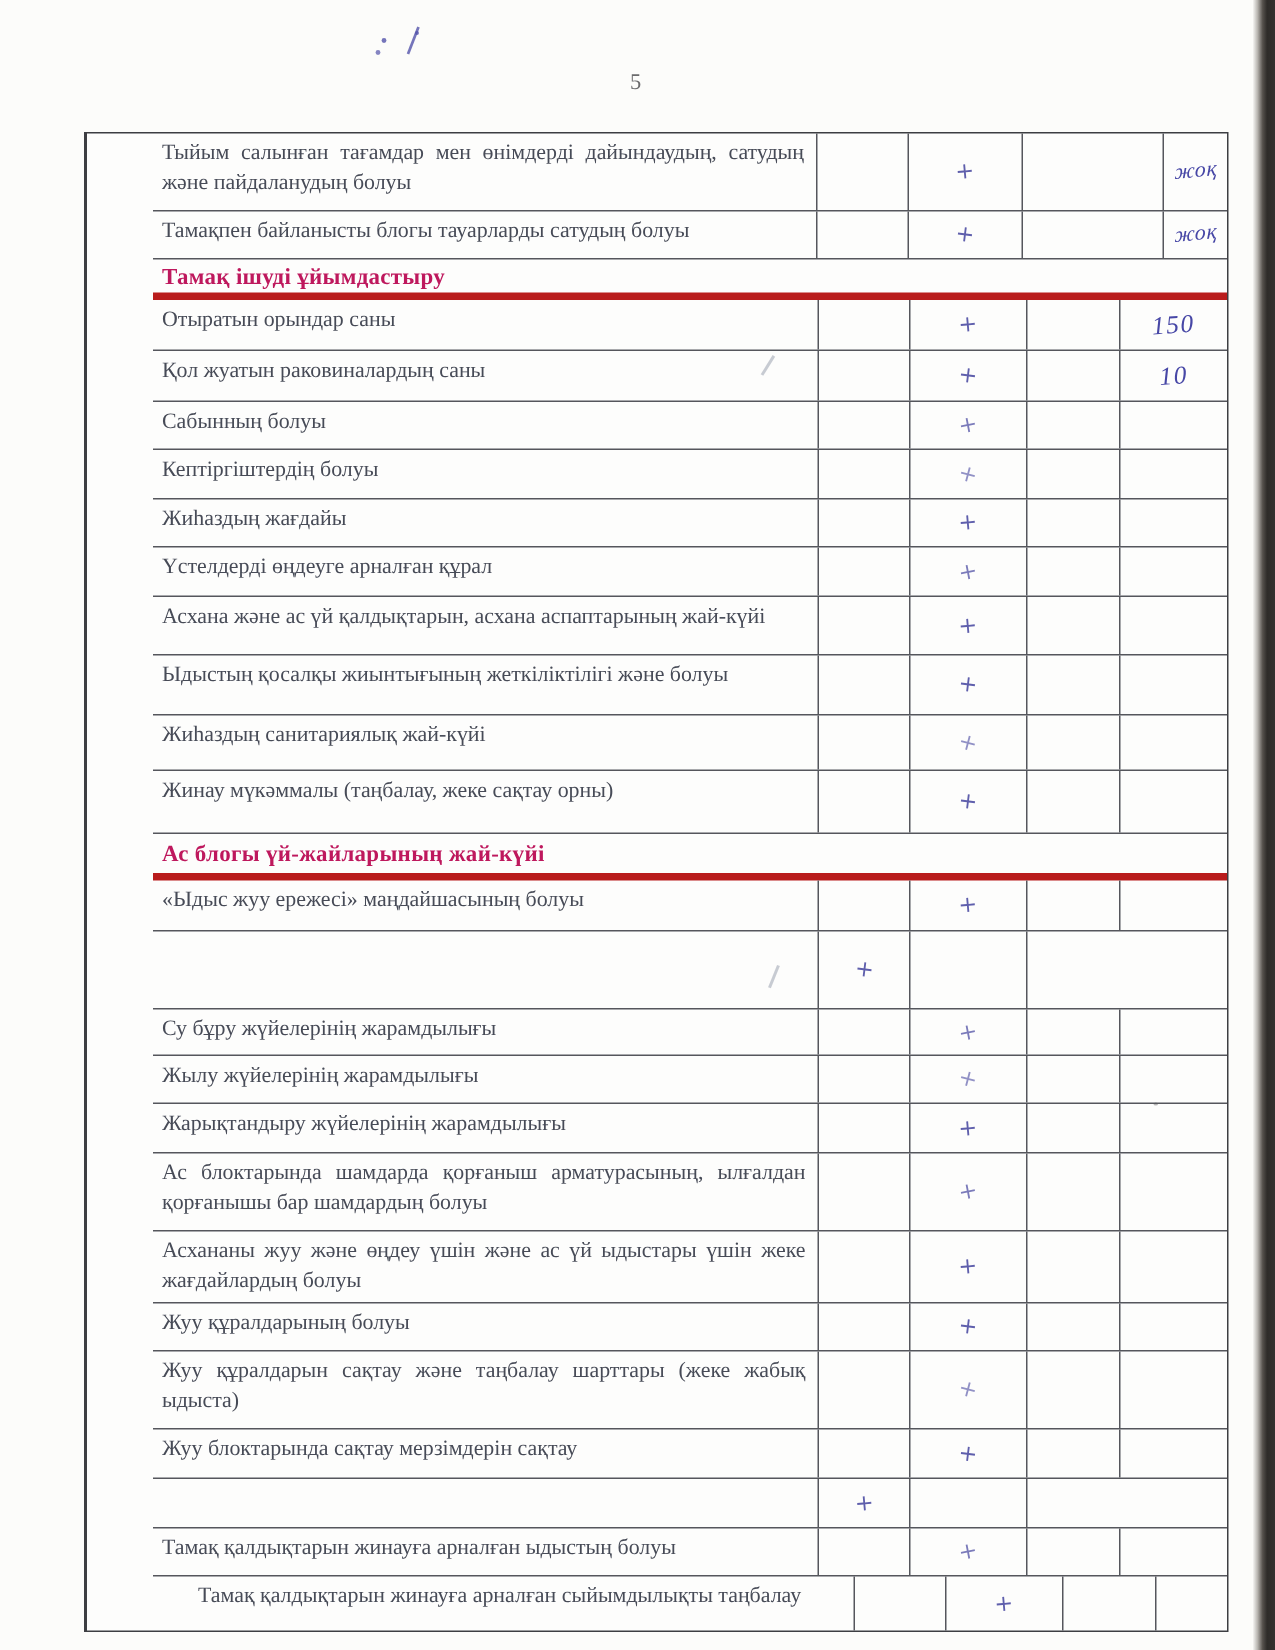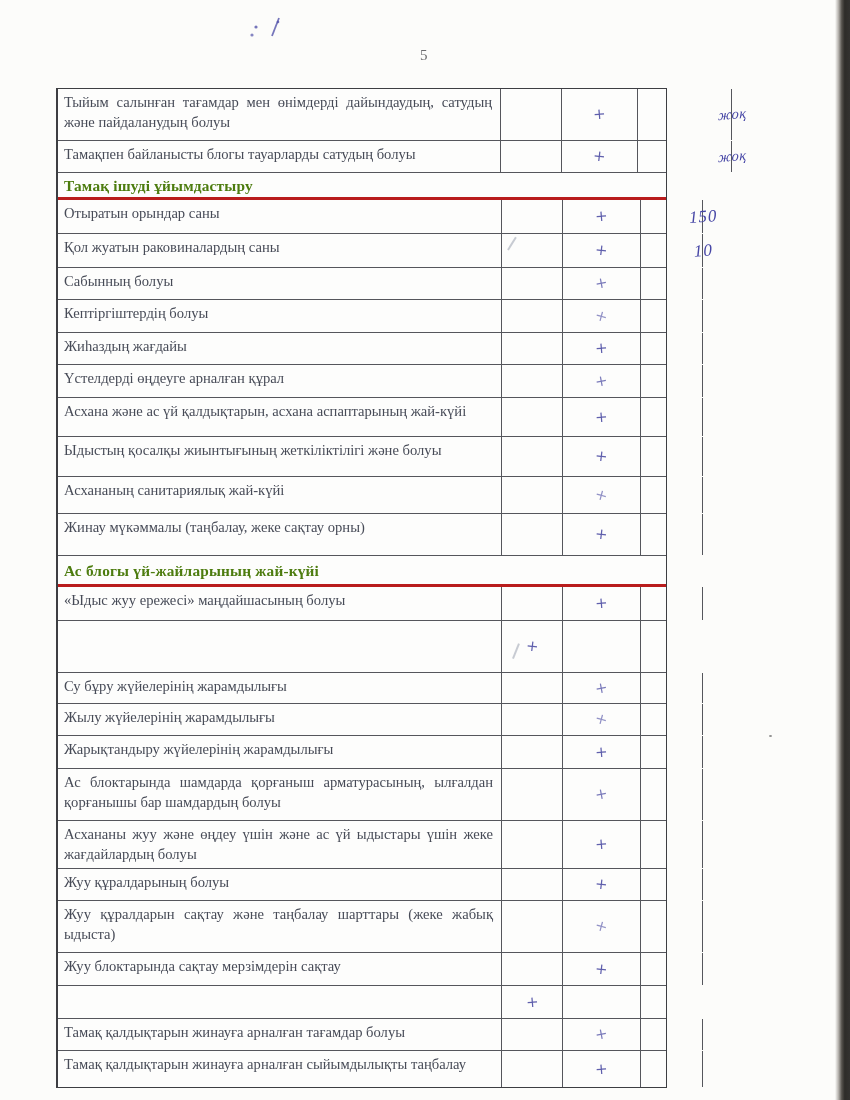--- a/index.html
+++ b/index.html
@@ -16,41 +16,41 @@
   .page-num{
     position:absolute;left:420px;top:47px;font-size:15px;color:#6b6b6d;letter-spacing:1px;
   }
   .ink-marks{position:absolute;left:244px;top:12px;}
   .speck{position:absolute;background:#8f96a6;opacity:.75;}
   .speck1{left:511px;top:236px;width:1.5px;height:15px;transform:rotate(32deg);}
   .speck2{left:515px;top:643px;width:1.5px;height:16px;transform:rotate(22deg);}
   .speck3{left:769px;top:735px;width:3px;height:2px;background:#6a6a6a;border-radius:50%;}
 
   .tbl{
-    position:absolute;left:56px;top:88px;width:611px;
+    position:absolute;left:56px;top:88px;width:763px;
     border:1.6px solid #3d3e42;border-left-width:2px;
-    box-sizing:border-box;background:rgba(255,255,255,.35);
+    box-sizing:border-box;background:rgba(255,255,255,.35);padding-left:44px;
   }
   .row{
     display:grid;box-sizing:border-box;border-bottom:1px solid #55565c;
   }
   .g1 .row{grid-template-columns:442px 61px 76px 94px auto;}
   .gB .row{grid-template-columns:443px 61px 78px 62px auto;}
   .grp > .row:last-child{border-bottom:1px solid #55565c;}
-  .gB.last > .row:last-child{border-bottom:none;}
+  .gB.last > .row:last-child{border-bottom:none;margin-left:24px;}
   .c{box-sizing:border-box;display:flex;align-items:center;min-width:0;}
   .c + .c{border-left:1px solid #55565c;}
   .lbl{
     padding:3px 8px 4px 6px;font-size:14.6px;line-height:1.38;color:#474b57;
     text-align:justify;display:block;
   }
   .lbl span{display:block;}
   .sec{
-    box-sizing:border-box;border-bottom:3px solid #b91c1c;
-    font-weight:bold;font-size:15.3px;color:#4d7c0f;
+    box-sizing:border-box;border-bottom:5px solid #b91c1c;
+    font-weight:bold;font-size:15.3px;color:#be185d;
     padding:5px 6px 4px 6px;display:flex;align-items:center;letter-spacing:.2px;
   }
   .ck{justify-content:center;}
   .mk{
     font-family:"DejaVu Sans",sans-serif;font-size:15px;color:#4a4aa2;
     opacity:.88;transform:rotate(-5deg);line-height:1;
   }
   .row:nth-child(2n) .mk{transform:rotate(7deg);}
   .row:nth-child(3n) .mk{transform:rotate(-11deg);opacity:.72;}
   .row:nth-child(5n+4) .mk{transform:rotate(15deg);opacity:.6;}
@@ -201,21 +201,21 @@
         </div>
       <div class="c"></div>
       <div class="c ck">
           <span class="mk">+</span>
         </div>
       <div class="c"></div>
       <div class="c nt"></div>
     </div>
     <div class="row" style="height:37px">
       <div class="c lbl">
-          <span>Асхананың санитариялық жай-күйі</span>
+          <span>Жиһаздың санитариялық жай-күйі</span>
         </div>
       <div class="c"></div>
       <div class="c ck">
           <span class="mk">+</span>
         </div>
       <div class="c"></div>
       <div class="c nt"></div>
     </div>
     <div class="row" style="height:42px">
       <div class="c lbl">
@@ -343,21 +343,21 @@
     <div class="row" style="height:33px">
       <div class="c"></div>
       <div class="c ck">
           <span class="mk">+</span>
         </div>
       <div class="c"></div>
       <div class="c nt"></div>
     </div>
     <div class="row" style="height:32px">
       <div class="c lbl">
-          <span>Тамақ қалдықтарын жинауға арналған тағамдар болуы</span>
+          <span>Тамақ қалдықтарын жинауға арналған ыдыстың болуы</span>
         </div>
       <div class="c"></div>
       <div class="c ck">
           <span class="mk">+</span>
         </div>
       <div class="c"></div>
       <div class="c nt"></div>
     </div>
     <div class="row" style="height:36px">
       <div class="c lbl">

